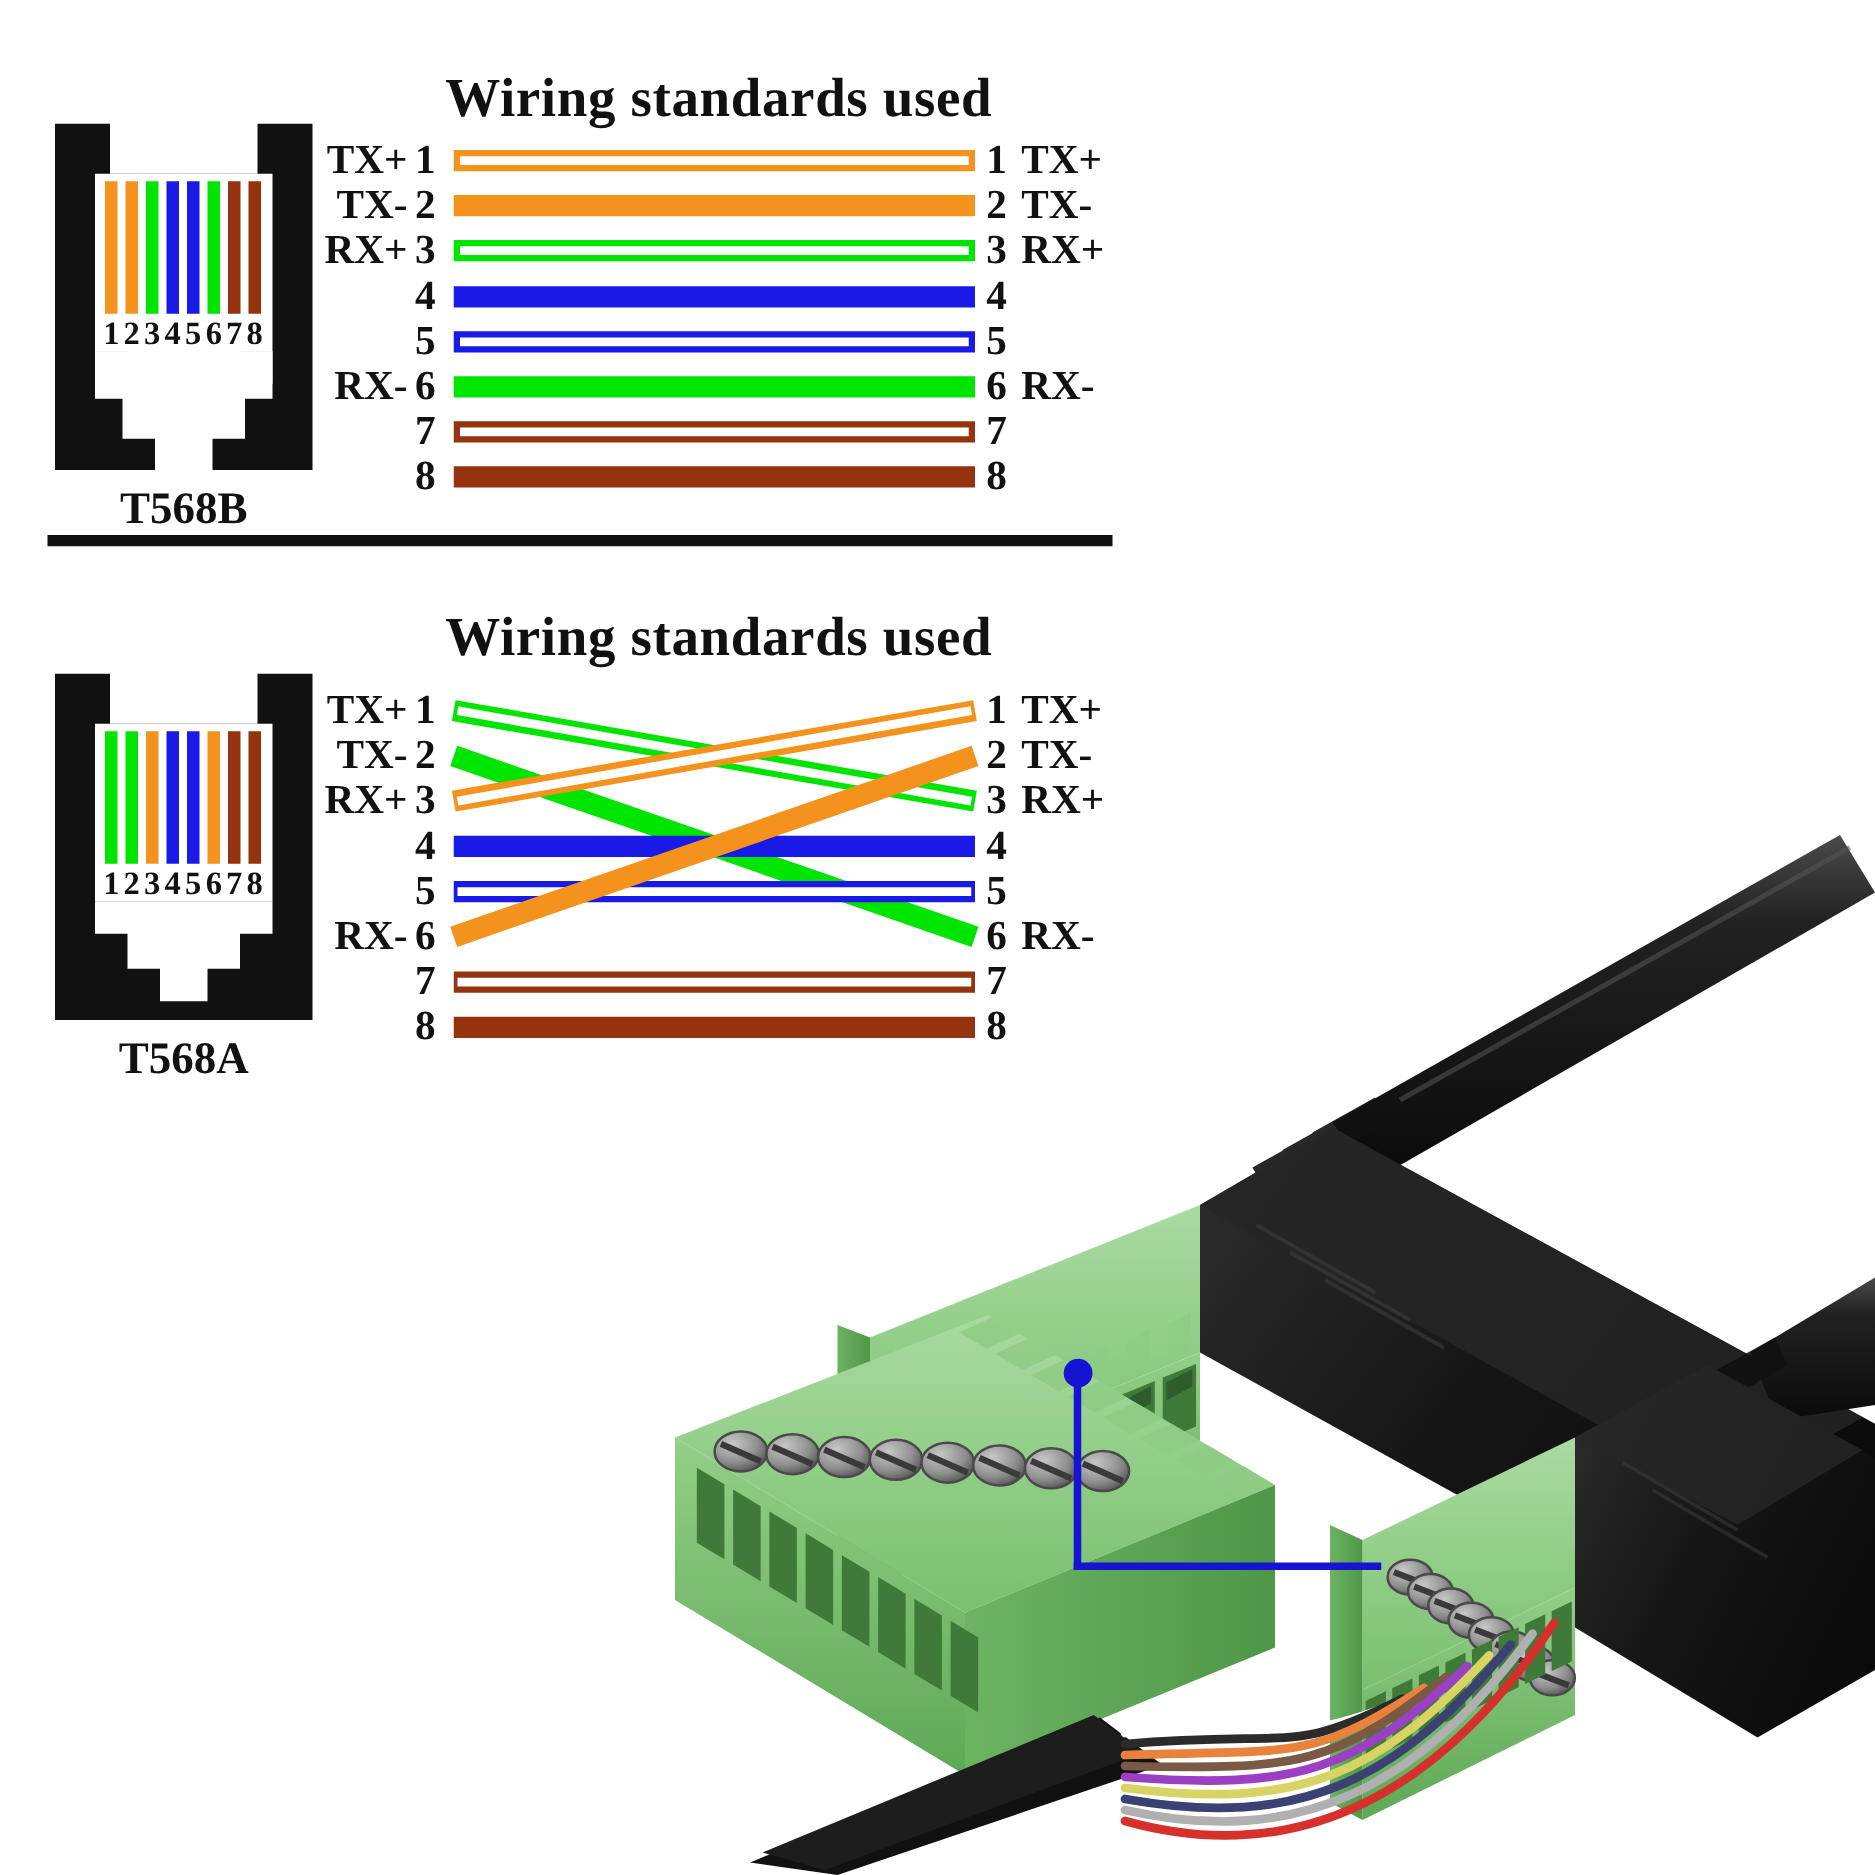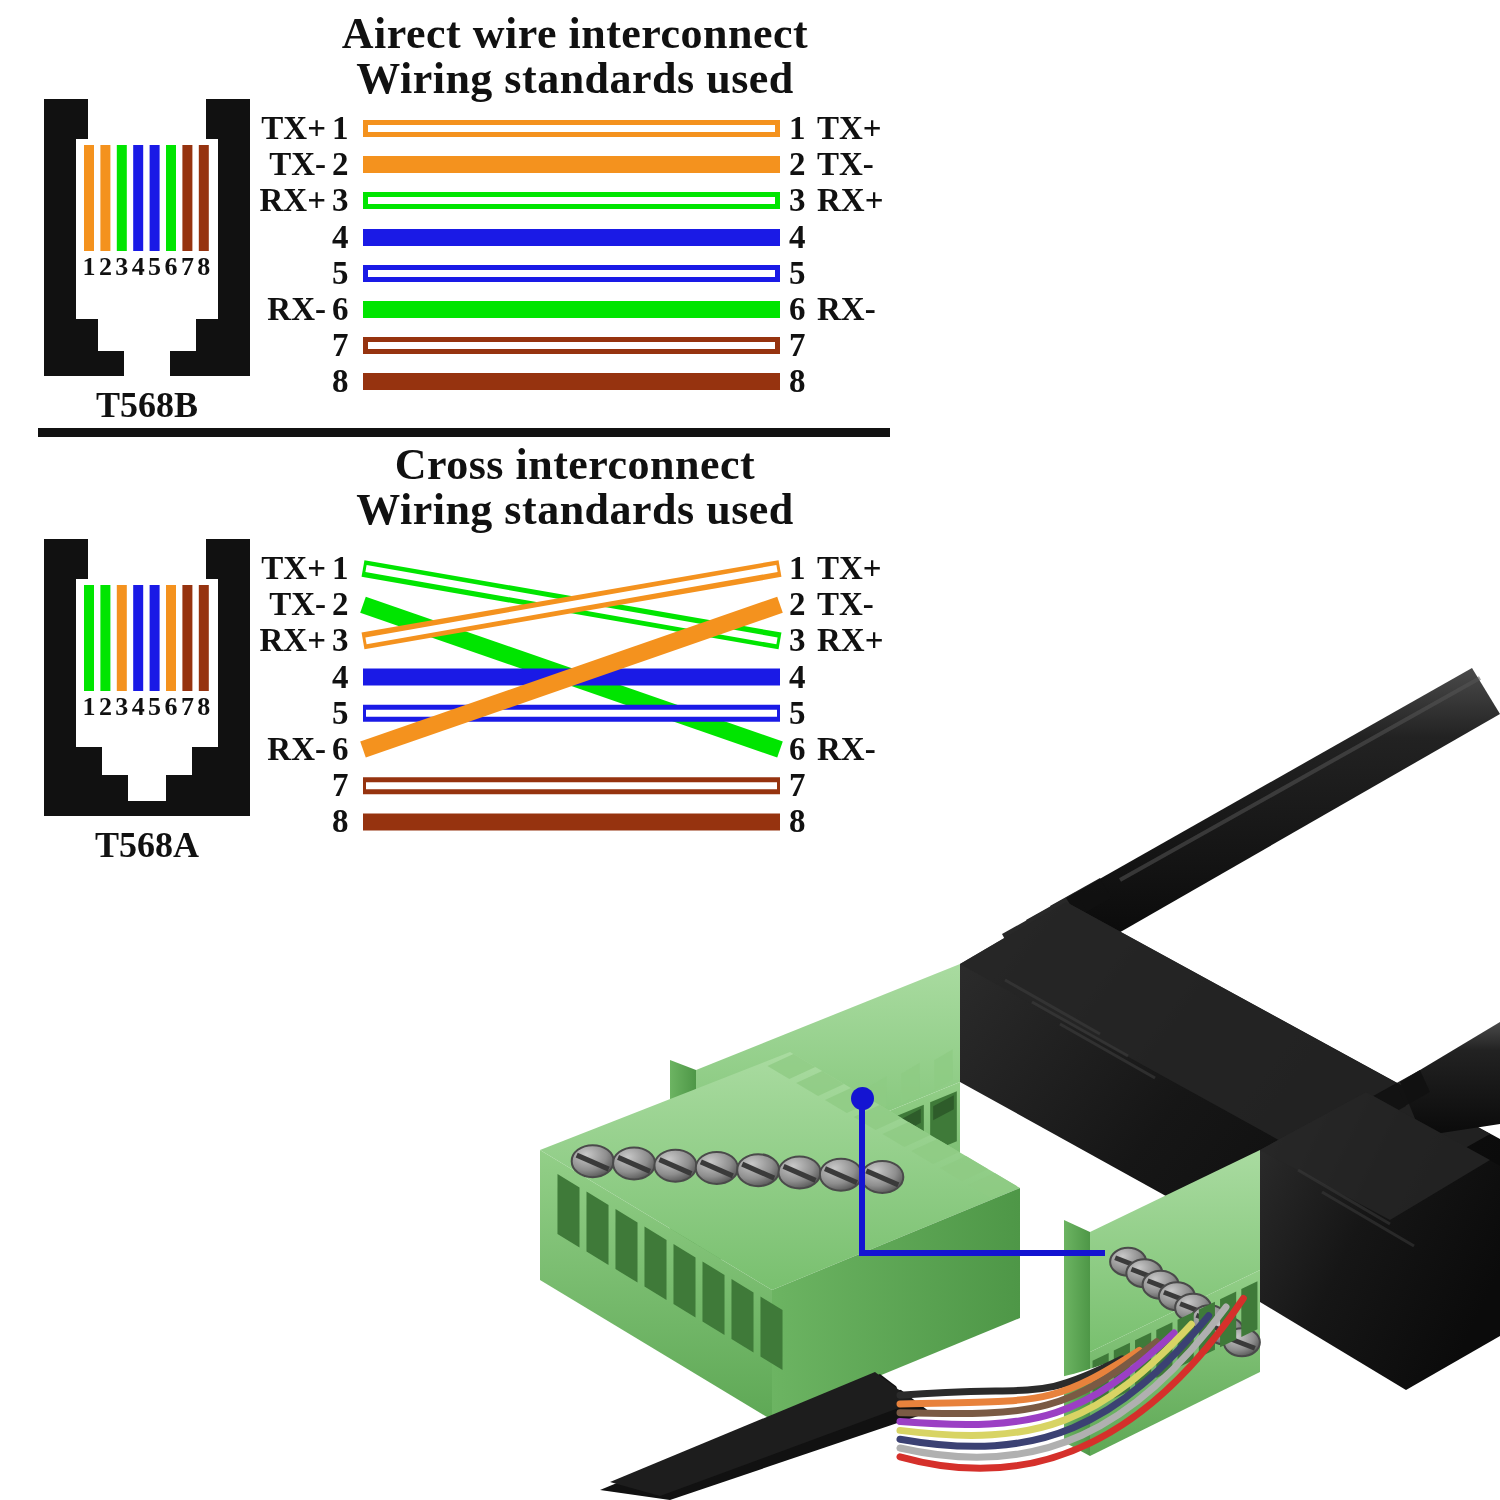--- a/index.html
+++ b/index.html
@@ -46,21 +46,20 @@
     width:23px;height:23px;border-radius:50%;background:#1414d2;
   }
   .callout-v{width:6px;background:#1414d2;}
   .callout-h{height:6px;background:#1414d2;}
 </style>
 </head>
 <body>
 
 <div id="stage">
 
-  <div class="abs heading" style="left:250px;top:12px;width:650px;">Airect wire interconnect</div>
   <div class="abs heading" style="left:250px;top:57px;width:650px;">Wiring standards used</div>
 
   <div class="abs" style="left:40px;top:95px;">
     <svg class="jack" viewBox="0 0 214 285">
       <path d="M4 4 h44 v40 h118 v-40 h44 v277 h-206 z" fill="#111"></path>
       <rect x="36" y="44" width="142" height="142" fill="#fff"></rect>
       <path d="M36 186 h26 v-30 h90 v30 h26 v38 h-22 v32 h-26 v26 h-46 v-26 h-26 v-32 h-22 z" fill="#fff" transform="translate(0,0)"></path>
       <path d="M36 186 h142 v26 h-26 v28 h-26 v26 h-38 v-26 h-26 v-28 h-26 z" fill="#fff"></path>
       <g id="t568b-pins">
           <rect x="44" y="50" width="10" height="106" fill="#F4921E"></rect>
@@ -126,21 +125,20 @@
         <div class="abs pin-txt r" style="left: 258px; top: 365.4px; width: 68px; text-align: right;"></div>
         <div class="abs pin-txt l" style="left: 332px; top: 365.4px; width: 24px; text-align: left;">8</div>
         <div class="abs bar solid" style="left: 363px; top: 373.4px; width: 417px; background: rgb(150, 51, 15);"></div>
         <div class="abs pin-txt l" style="left: 789px; top: 365.4px; width: 24px; text-align: left;">8</div>
         <div class="abs pin-txt l" style="left: 817px; top: 365.4px; width: 80px; text-align: left;"></div>
       </div>
   </div>
 
   <div class="abs divider" style="left:38px;top:428px;width:852px;"></div>
 
-  <div class="abs heading" style="left:250px;top:443px;width:650px;">Cross interconnect</div>
   <div class="abs heading" style="left:250px;top:488px;width:650px;">Wiring standards used</div>
 
   <div class="abs" style="left:40px;top:535px;">
     <svg class="jack" viewBox="0 0 214 285">
       <path d="M4 4 h44 v40 h118 v-40 h44 v277 h-206 z" fill="#111"></path>
       <rect x="36" y="44" width="142" height="142" fill="#fff"></rect>
       <path d="M36 186 h142 v26 h-26 v28 h-26 v26 h-38 v-26 h-26 v-28 h-26 z" fill="#fff"></path>
       <g id="t568a-pins">
           <rect x="44" y="50" width="10" height="106" fill="#00E500"></rect>
           <rect x="60.4" y="50" width="10" height="106" fill="#00E500"></rect>

